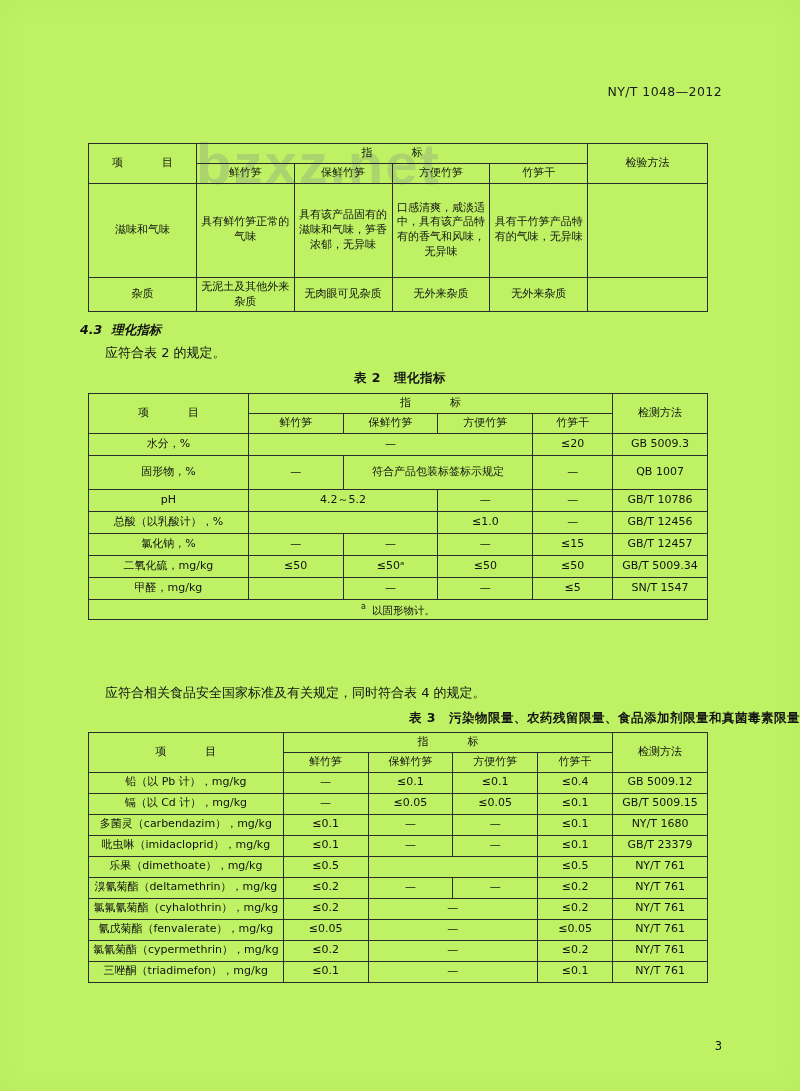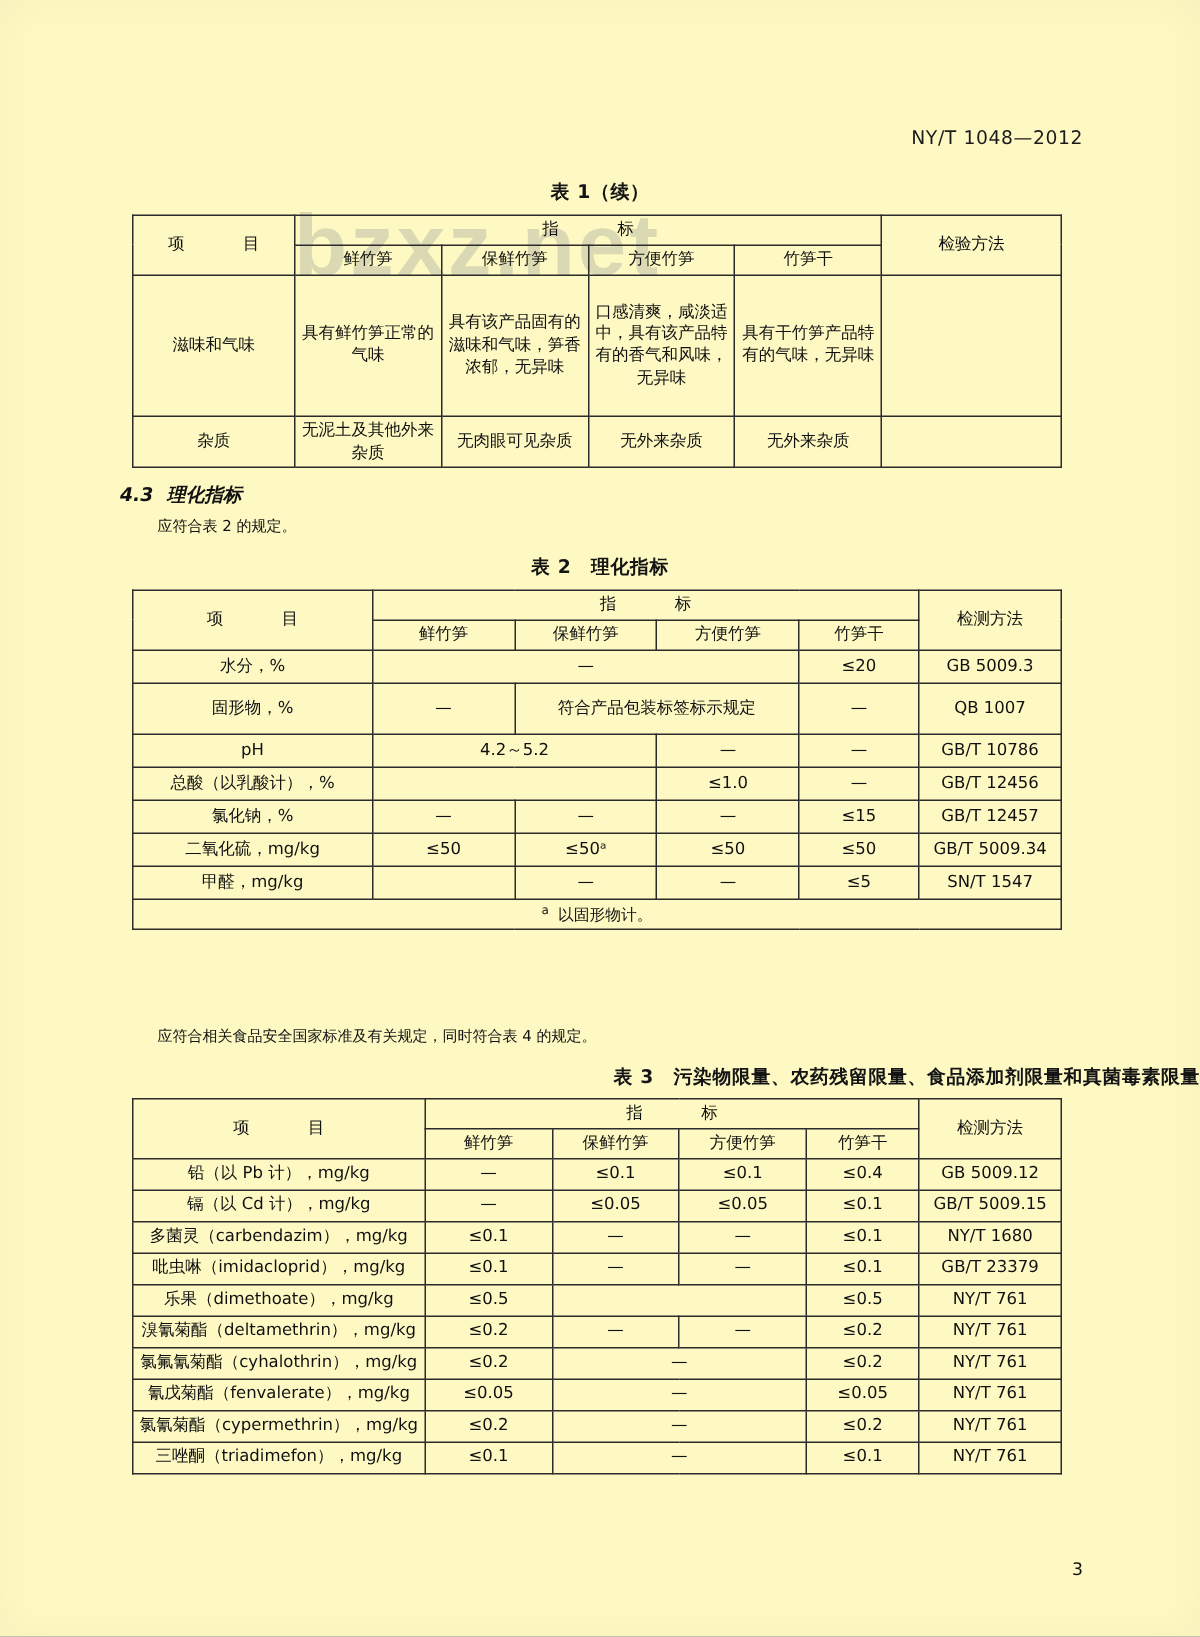--- a/index.html
+++ b/index.html
@@ -17,21 +17,21 @@
     background: #ffffff;
     margin: 0 auto;
     overflow: hidden;
     box-sizing: border-box;
   }
   .sheet {
     position: absolute;
     left: 0; top: 0;
     width: 800px;
     height: 1091px;
-    background: #fef9c3;
+    background: #bef264;
   }
   
   .sheet::after {
     content: "";
     position: absolute;
     inset: 0;
     pointer-events: none;
     box-shadow: inset 0 0 30px rgba(0,0,0,0.035);
   }
 
@@ -100,21 +100,21 @@
     font-size: 12.5px;
     color: #121212;
   }
   .sec .num {
     font-weight: bold;
     margin-right: 9px;
   }
   .sec .ttl { font-weight: bold; }
   .sec-body {
     position: absolute;
-    font-size: 10px;
+    font-size: 13px;
     color: #121212;
   }
 
   .footnote {
     font-size: 10.5px;
     text-align: left;
     padding-left: 22px;
   }
   .fn-mark {
     font-size: 8px;
@@ -133,21 +133,20 @@
 </head>
 <body>
 
 <div class="page">
   <div class="sheet">
 
     <div class="hdr">NY/T 1048—2012</div>
 
     <div class="watermark">bzxz.net</div>
 
-    <div class="tbl-caption" style="top:120px;">表 1（续）</div>
 
     <table class="doc" style="left:88px; top:143px; width:620px;">
       <colgroup>
         <col style="width:108px">
         <col style="width:98px">
         <col style="width:98px">
         <col style="width:98px">
         <col style="width:98px">
         <col style="width:120px">
       </colgroup>

